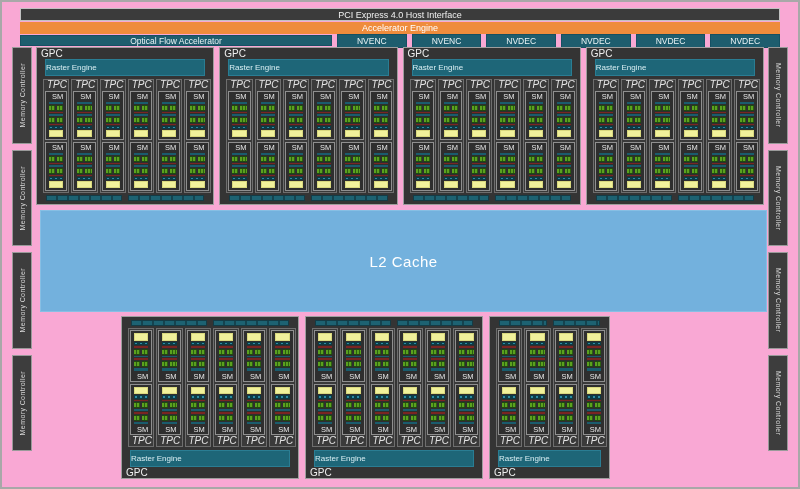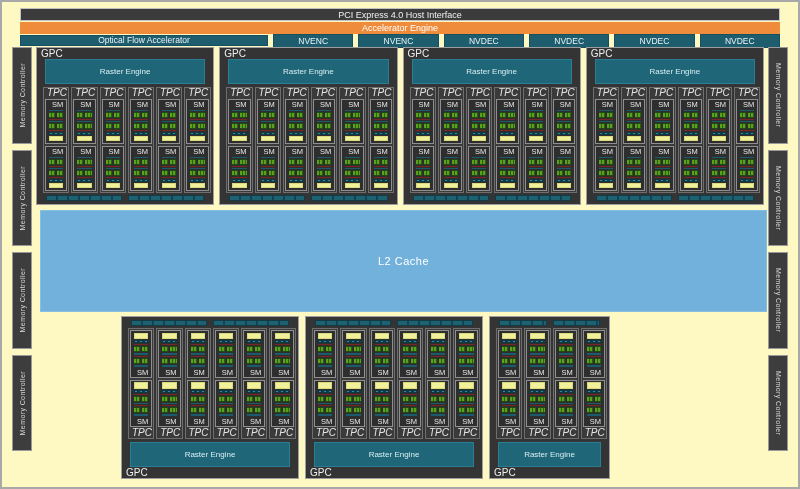--- a/index.html
+++ b/index.html
@@ -1,45 +1,45 @@
 <!DOCTYPE html>
 <html><head>
 <meta charset="utf-8">
 <style>
   html,body { margin:0; padding:0; background:#000; }
   * { box-sizing:border-box; }
   .chip {
     position:relative; width:800px; height:489px;
-    background:#fef9c3; border:2px solid #a8a8a8;
+    background:#f9a8d4; border:2px solid #a8a8a8;
     font-family:"Liberation Sans", sans-serif;
     color:#e8e8e8; overflow:hidden;
   }
   
   .bar { position:absolute; left:18px; width:760px; display:flex; align-items:center; justify-content:center; }
   .bar-pci { top:6px; height:13px; background:#3b3b3b; border:1px solid #c2c2c2; font-size:9px; color:#f0f0f0; }
   .bar-giga { top:20px; height:12px; background:#ef8c3c; font-size:9px; color:#fff; }
   .bar-row3 { top:33px; height:11px; display:flex; gap:5px; justify-content:flex-start; }
-  .ofa { width:248px; height:11px; background:#1e5d6e; border:1px solid #155062; display:flex; align-items:flex-end; justify-content:center; font-size:8.5px; color:#eaf4f6; }
+  .ofa { width:312px; height:11px; background:#1e5d6e; border:1px solid #155062; display:flex; align-items:center; justify-content:center; font-size:8.5px; color:#eaf4f6; }
   .media { flex:1; display:flex; gap:5px; height:14px; }
   .mbox { flex:1; background:#1e5d6e; border:1px solid #155062; display:flex; align-items:center; justify-content:center; font-size:8.5px; color:#eaf4f6; }
   
   .mc-col { position:absolute; top:45px; height:404px; width:20px; display:flex; flex-direction:column; gap:6px; }
   .mc-col.left { left:10px; } .mc-col.right { left:766px; }
   .mc { flex:1; background:#3d3d3d; border:1px solid #9a9a9a; display:flex; align-items:center; justify-content:center; overflow:hidden; }
   .mc span { font-size:7px; color:#d8d8d8; white-space:nowrap; writing-mode:vertical-rl; letter-spacing:.4px; }
   .mc-col.left .mc span { transform:rotate(180deg); }
   
   .gpc-row { position:absolute; display:flex; gap:5px; }
   .row-top { left:34px; top:45px; width:728px; height:158px; }
   .row-bottom { left:119px; top:314px; height:163px; gap:6px; }
   .gpc { border:1px solid #9e9e9e; background:#343434; display:flex; flex-direction:column; overflow:hidden; }
   .row-top .gpc { flex:1; }
   .gpc-head { height:11px; display:flex; align-items:center; padding-left:4px; }
   .gpc-head span { font-size:10px; color:#efefef; }
-  .raster { height:25px; margin:0 8px 1px; background:#1e6678; border:1px solid #2a7habc; border:1px solid #2a7d93; display:flex; align-items:center; justify-content:center; }
+  .raster { height:17px; margin:0 8px 1px; background:#1e6678; border:1px solid #2a7habc; border:1px solid #2a7d93; display:flex; align-items:center; justify-content:flex-start; }
   .raster span { font-size:8px; color:#d9eef3; }
   .tpcs { flex:1; display:flex; gap:2px; margin:2px 6px; min-height:0; }
   .tpc { flex:1; border:1px solid #6e6e6e; background:#3a3a3a; display:flex; flex-direction:column; min-height:0; }
   .tpc-lbl { height:10px; font-size:10px; color:#e4e4e4; padding-left:3px; line-height:10px;font-style:italic; }
   .sm { flex:1; margin:1px; border:1px solid #8f8f8f; background:#2e2e2e; display:flex; flex-direction:column; padding:0 3px 2px; gap:1px; min-height:0; overflow:hidden; }
   .sm-lbl { height:9px; font-size:7.5px; color:#e8e8e8; line-height:9px; padding-left:3px; }
   .p { display:block; width:100%; }
   .p.cache { height:3px; background:#1a5c6d; }
   .p.thin { height:2px; }
   .green { flex:1; min-height:6px; display:flex; gap:2px; }
@@ -51,21 +51,21 @@
   .rop { flex:1; background:repeating-linear-gradient(90deg,#1d6272 0 9px,#15434f 9px 11px); border:1px solid #143b45; }
   
   .gpc.flip { flex-direction:column-reverse; }
   .gpc.flip .tpc { flex-direction:column-reverse; }
   .gpc.flip .sm { flex-direction:column-reverse; padding:2px 3px 0; }
   .gpc.flip .rops { margin:3px 9px 0; }
   .gpc.flip .raster { margin:1px 8px 0; }
   
   .l2 { position:absolute; left:38px; top:208px; width:727px; height:102px;
         background:#73b1dd; border:1px solid #87bfe4; display:flex; align-items:center; justify-content:center; }
-  .l2 span { font-size:11px; color:#fff; letter-spacing:.5px; }
+  .l2 span { font-size:15px; color:#fff; letter-spacing:.5px; }
 </style>
 </head>
 <body>
 
 <div class="chip">
 
   <div class="bar bar-pci">
     <span>PCI Express 4.0 Host Interface</span>
   </div>
 

